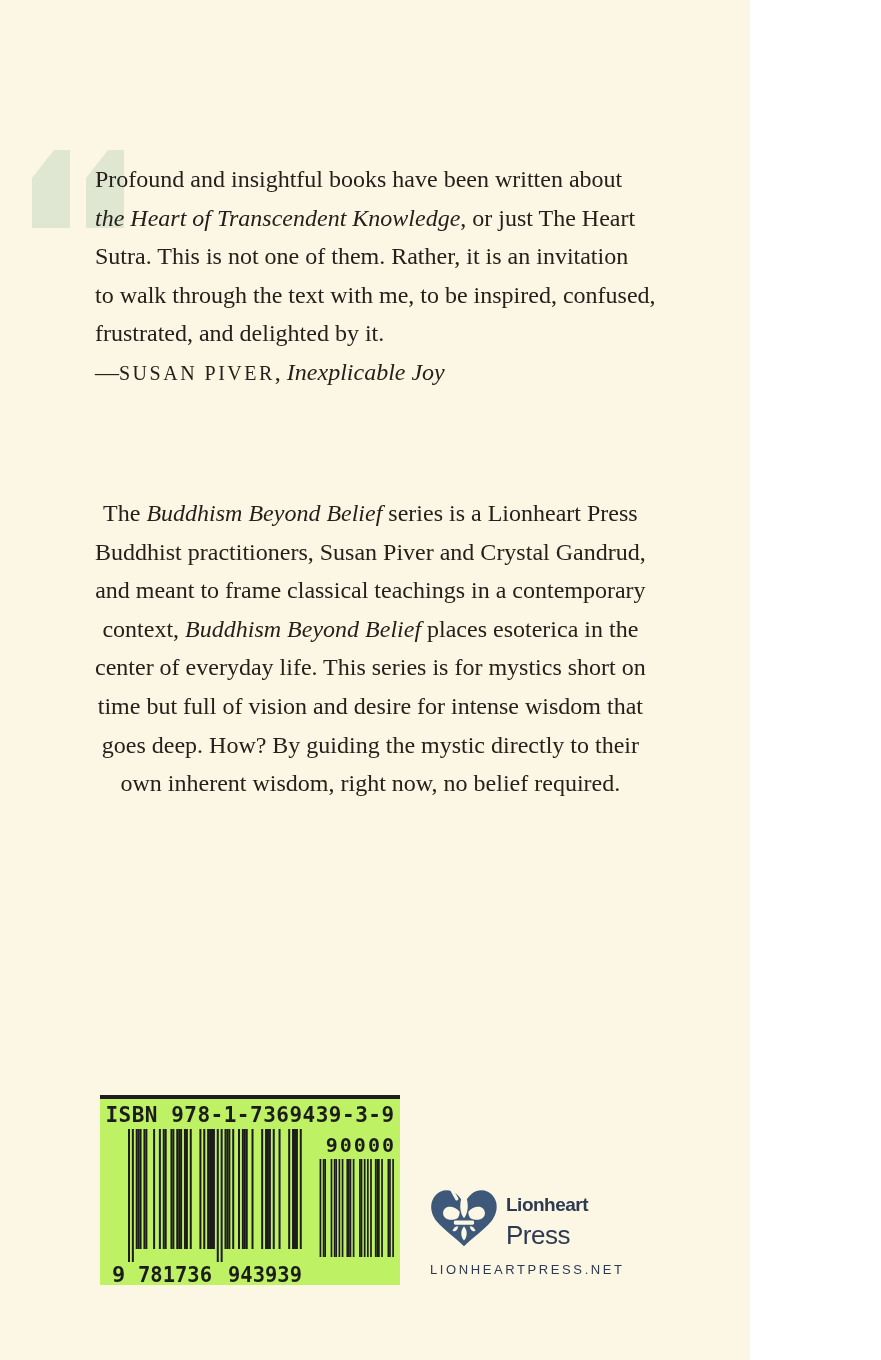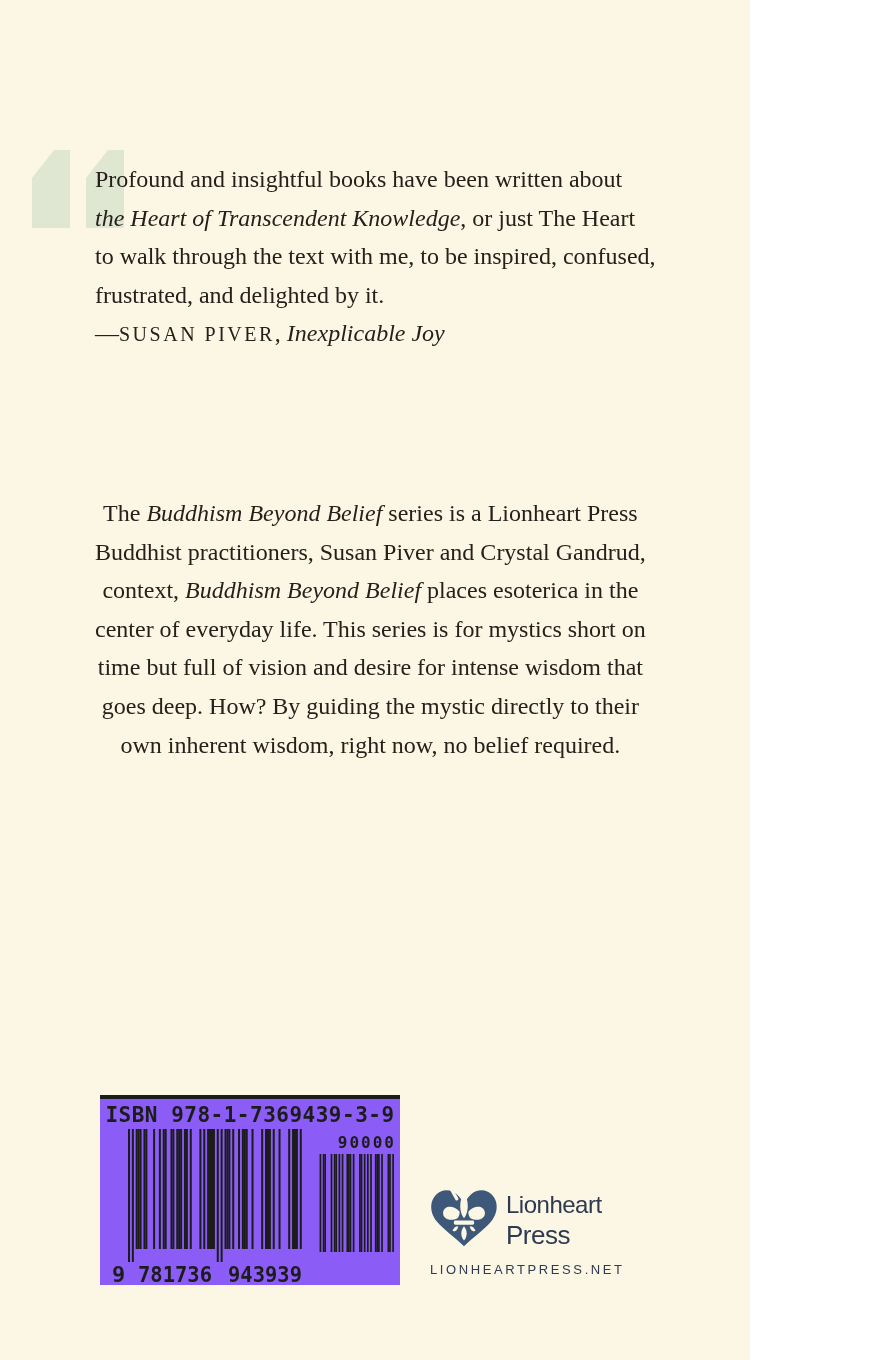--- a/index.html
+++ b/index.html
@@ -20,39 +20,39 @@
   .qm1{left:0;} .qm2{left:54px;}
   
   .textblock{position:absolute;left:95px;z-index:1;}
   .quote-block{top:160px;}
   .series-block{top:494px;text-align:center;}
   .tline{white-space:nowrap;font-size:24px;line-height:38.6px;}
   .tline em{font-style:italic;}
   .tline .sc{font-size:20px;letter-spacing:2.5px;}
   
   .barcode-box{position:absolute;left:100px;top:1095px;width:300px;height:190px;
-      background:#8b5cf6;z-index:1;}
+      background:#bef264;z-index:1;}
   .bc-rule{width:100%;height:4px;background:var(--barcode-ink);}
   .bc-isbn{margin-top:4px;text-align:center;
       font-family:"DejaVu Sans Mono",monospace;font-weight:700;font-size:21px;
       letter-spacing:0.5px;color:var(--barcode-ink);}
   .bc-row{display:flex;align-items:flex-start;padding-left:12px;margin-top:2px;}
   .bc-main svg rect,.bc-addon svg rect{fill:var(--barcode-ink);}
   .bcd{font-family:"DejaVu Sans Mono",monospace;font-weight:700;font-size:22px;
       fill:var(--barcode-ink);}
   .bc-addon{margin-left:4px;width:78px;}
   .bc-addon-text{margin:4px 0 2px;text-align:right;
-      font-family:"DejaVu Sans Mono",monospace;font-weight:700;font-size:16px;
+      font-family:"DejaVu Sans Mono",monospace;font-weight:700;font-size:20px;
       letter-spacing:2px;color:var(--barcode-ink);}
   
   .publisher{position:absolute;left:428px;top:1182px;width:220px;height:100px;z-index:1;}
   .heart-svg{position:absolute;left:0;top:0;width:72px;height:74px;}
   .pub-name{position:absolute;left:78px;top:8px;color:var(--logo-navy);
       font-family:"Liberation Sans",sans-serif;line-height:30px;letter-spacing:-0.5px;}
-  .pub-name .nm1{font-size:24px;font-weight:400;}
+  .pub-name .nm1{font-size:19px;font-weight:700;}
   .pub-name .nm2{font-size:26px;font-weight:400;}
   .pub-url{position:absolute;left:2px;top:80px;color:var(--logo-navy);
       font-family:"Liberation Sans",sans-serif;font-weight:400;font-size:13px;
       letter-spacing:2.6px;white-space:nowrap;}
   
   .green-corner{position:absolute;left:780px;top:1277px;width:101px;height:83px;
       background:var(--accent-sage);}
 </style>
 </head>
 <body>
@@ -60,28 +60,30 @@
 <div class="cover">
 
   <div class="quote-mark">
     <span class="qm qm1"></span>
     <span class="qm qm2"></span>
   </div>
 
   <div id="quote-lines" class="textblock quote-block">
       <div class="tline"><span>Profound and insightful books have been written about</span></div>
       <div class="tline"><em>the Heart of Transcendent Knowledge</em><span>, or just The Heart</span></div>
+      <div class="tline"><span>Sutra. This is not one of them. Rather, it is an invitation</span></div>
       <div class="tline"><span>to walk through the text with me, to be inspired, confused,</span></div>
       <div class="tline"><span>frustrated, and delighted by it.</span></div>
       <div class="tline"><span>—</span><span class="sc">SUSAN PIVER</span><span>, </span><em>Inexplicable Joy</em></div>
     </div>
 
   <div id="series-lines" class="textblock series-block">
       <div class="tline"><span>The </span><em>Buddhism Beyond Belief</em><span> series is a Lionheart Press</span></div>
       <div class="tline"><span>Buddhist practitioners, Susan Piver and Crystal Gandrud,</span></div>
+      <div class="tline"><span>and meant to frame classical teachings in a contemporary</span></div>
       <div class="tline"><span>context, </span><em>Buddhism Beyond Belief</em><span> places esoterica in the</span></div>
       <div class="tline"><span>center of everyday life. This series is for mystics short on</span></div>
       <div class="tline"><span>time but full of vision and desire for intense wisdom that</span></div>
       <div class="tline"><span>goes deep. How? By guiding the mystic directly to their</span></div>
       <div class="tline"><span>own inherent wisdom, right now, no belief required.</span></div>
     </div>
 
   <div class="barcode-box">
     <div class="bc-rule"></div>
     <div class="bc-isbn">ISBN 978-1-7369439-3-9</div>

